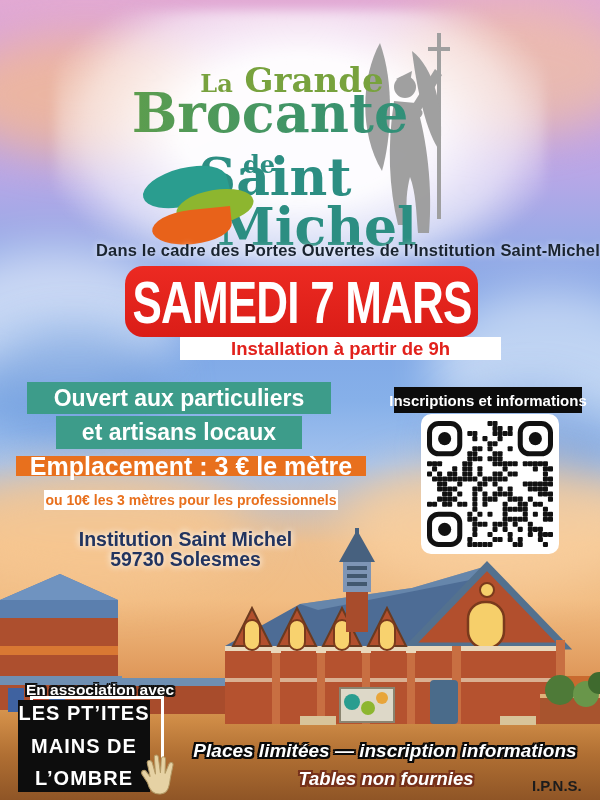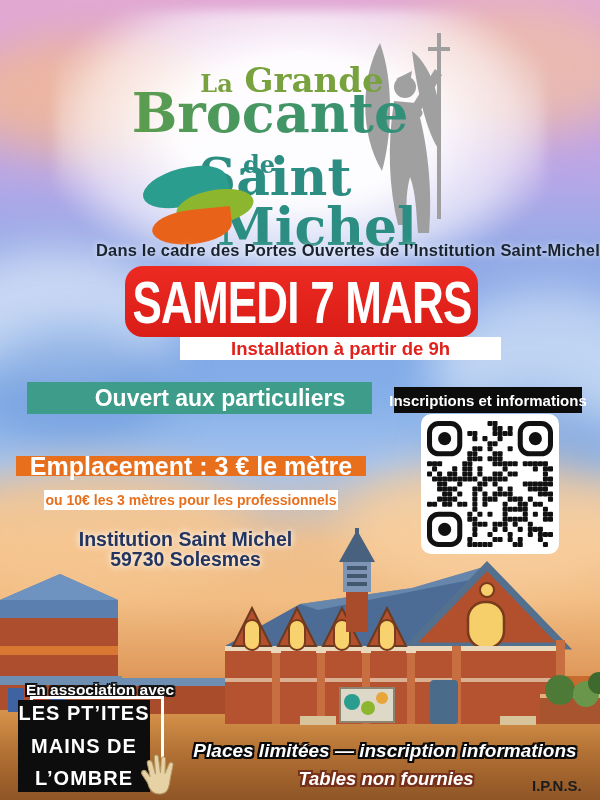--- a/index.html
+++ b/index.html
@@ -45,21 +45,21 @@
   
   .date-banner{position:absolute;left:125px;top:266px;width:353px;height:71px;
     background:linear-gradient(180deg,#ec2a22,#da1d17);border-radius:18px;
     display:flex;align-items:center;justify-content:center;}
   .date-banner span{font-size:55px;font-weight:900;color:#fff;letter-spacing:-1px;
     transform:scale(.80,1.08);white-space:nowrap;}
   .install-strip{position:absolute;left:180px;top:337px;width:321px;height:23px;
     background:#fff;display:flex;align-items:center;justify-content:center;}
   .install-strip span{font-size:18.5px;font-weight:800;color:#e2211c;white-space:nowrap;}
   
-  .teal1{position:absolute;left:27px;top:382px;width:304px;height:32px;padding-left:41px;}
+  .teal1{position:absolute;left:27px;top:382px;width:304px;height:32px;}
   .teal2{position:absolute;left:56px;top:416px;width:246px;height:33px;}
   .tealband{background:#3d9c8a;display:flex;align-items:center;justify-content:center;}
   .tealband span{color:#fff;font-weight:800;font-size:23px;white-space:nowrap;}
   .price-band{position:absolute;left:16px;top:456px;width:350px;height:20px;
     background:#e8701d;display:flex;align-items:center;justify-content:center;}
   .price-band span{color:#fff;font-weight:800;font-size:25px;white-space:nowrap;}
   .price-pro{position:absolute;left:44px;top:490px;width:294px;height:20px;
     background:#fff;display:flex;align-items:center;justify-content:center;}
   .price-pro span{color:#e8701d;font-weight:800;font-size:14px;white-space:nowrap;}
   
@@ -223,20 +223,23 @@
 
   <div class="date-banner">
     <span>SAMEDI 7 MARS</span>
   </div>
   <div class="install-strip">
     <span>Installation à partir de 9h</span>
   </div>
 
   <div class="teal1 tealband">
     <span>Ouvert aux particuliers</span>
+  </div>
+  <div class="teal2 tealband">
+    <span>et artisans locaux</span>
   </div>
 
   <div class="price-band">
     <span>Emplacement : 3 € le mètre</span>
   </div>
   <div class="price-pro">
     <span>ou 10€ les 3 mètres pour les professionnels</span>
   </div>
 
   <div class="insc-banner">

